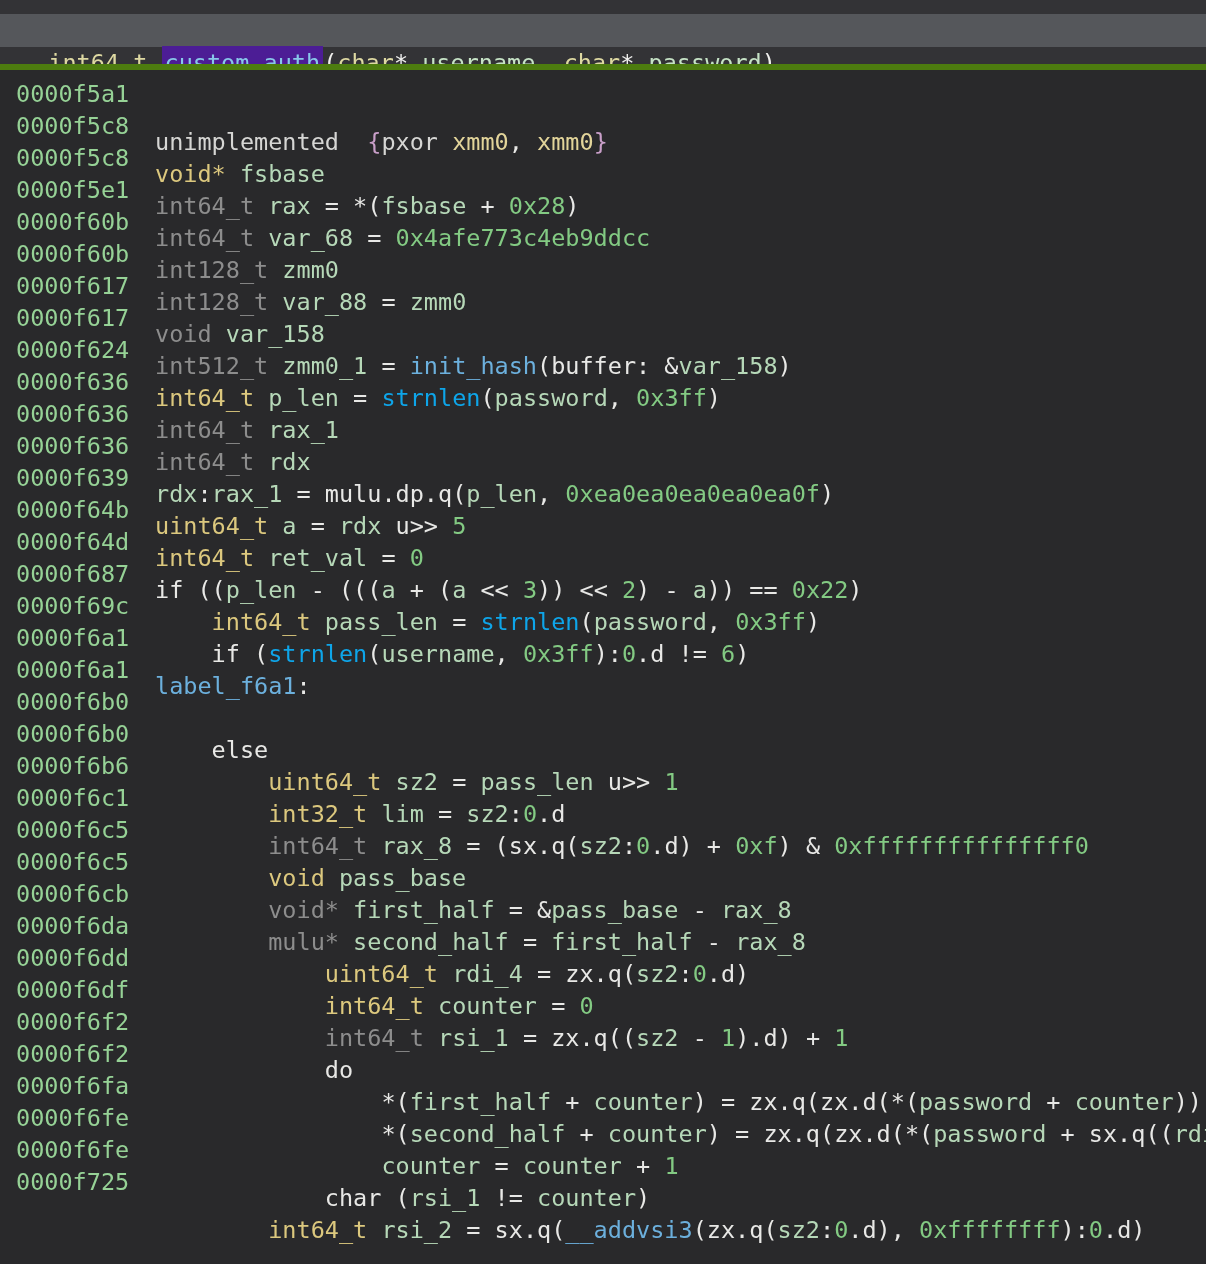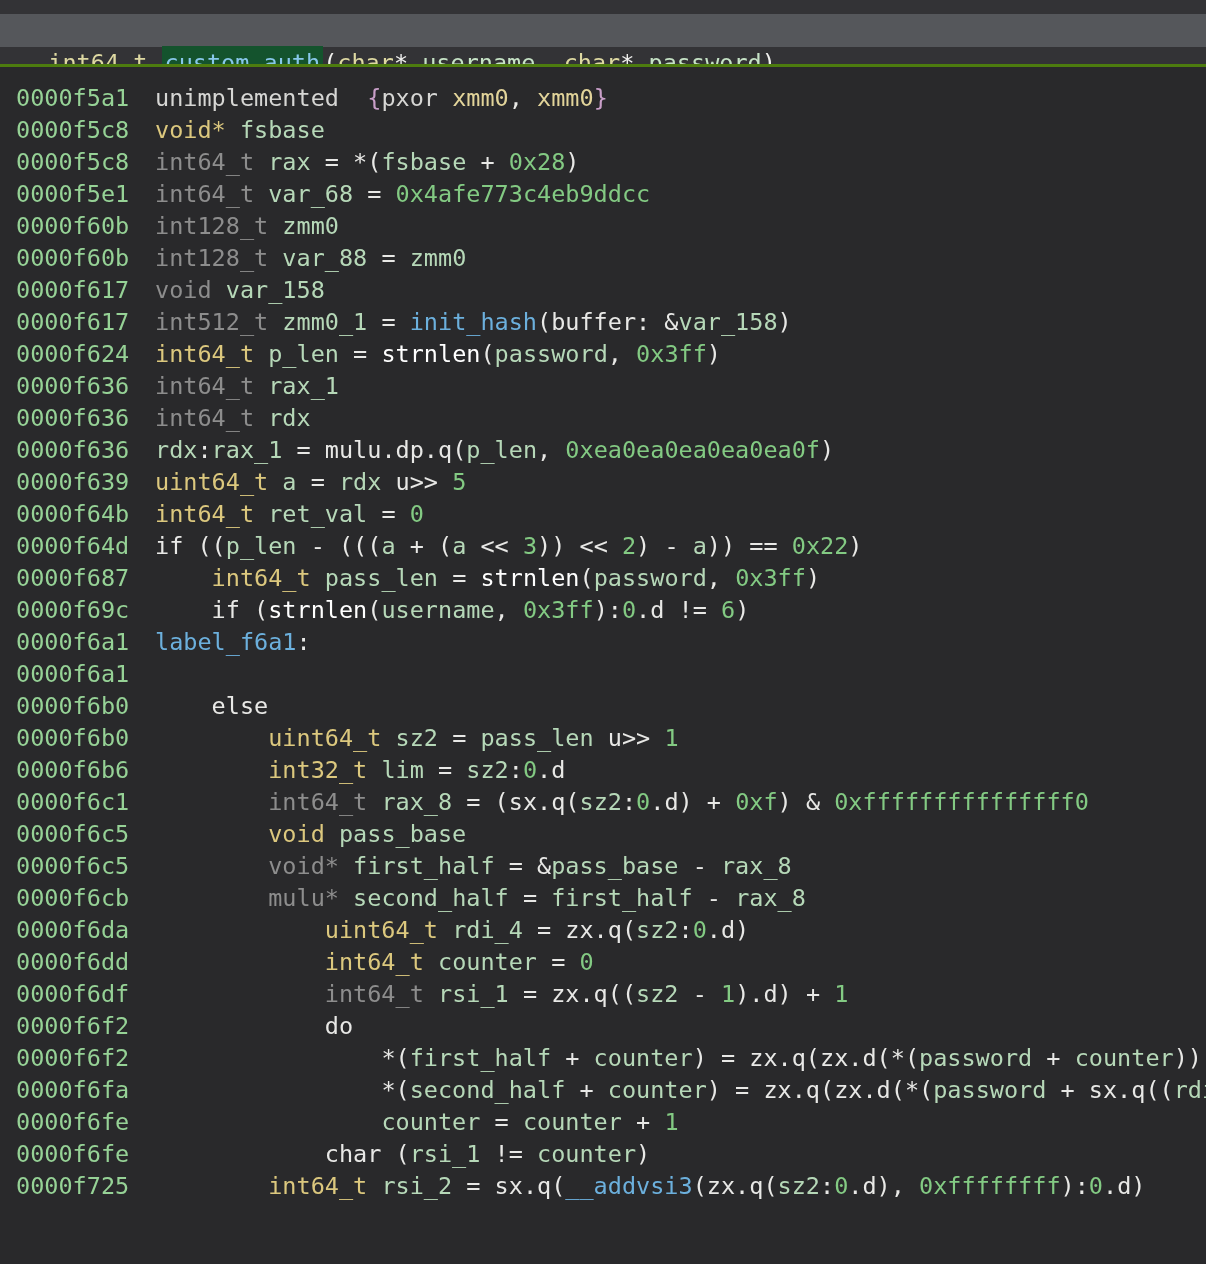--- a/index.html
+++ b/index.html
@@ -4,43 +4,43 @@
 <style>
   html,body{margin:0;padding:0;background:#333336;width:1206px;height:1264px;overflow:hidden;}
   body{font-family:"DejaVu Sans Mono",monospace;}
   .titlebar{
     position:absolute;left:0;top:14px;width:1206px;height:33px;
     background:#55575b;font-size:23.5px;line-height:33px;white-space:pre;
     padding-left:20px;box-sizing:border-box;
   }
   .content{
     position:absolute;left:0;top:64px;width:1206px;height:1200px;
-    background:#29292b;border-top:3px solid #4d7c0f;box-sizing:border-box;
-    padding-top:15px;overflow:hidden;
+    background:#29292b;border-top:6px solid #4d7c0f;box-sizing:border-box;
+    padding-top:8px;overflow:hidden;
   }
   .line{height:32px;line-height:32px;white-space:pre;font-size:23.5px;display:flex;}
   .addr{display:inline-block;width:114px;margin-left:16px;flex:0 0 auto;color:#96d296;}
-  .code{margin-left:25px;white-space:pre;flex:0 0 auto;}
+  .code{margin-left:25px;white-space:pre;flex:0 0 auto;margin-top:48px;}
   
   .txt{color:#e8e8e6;}
   .dim{color:#d6d6d4;}
   .ty{color:#dcc87e;}
   .tg{color:#8d8d8d;}
   .var{color:#b6d8b8;}
   .num{color:#83ca83;text-align:center;}
   .fnb{color:#6cb0dd;}
-  .fno{color:#ffffff;}
+  .fno{color:#0ea5e9;}
   .pink{color:#c99fc9;}
   .reg{color:#e2d49a;}
   
   .htype{color:#ded9a2;}
   .hfn{color:#88c8ea;}
   .hvar{color:#c6e3c6;}
   .hpunct{color:#f0f0ee;}
-  .hl{background:#14532d;padding:3px 3px;}
+  .hl{background:#4c1d95;padding:3px 3px;}
 </style>
 </head>
 <body>
 
 <div class="titlebar">
   <span id="signature"><span class="htype">int64_t</span><span class="hpunct"> </span><span class="hfn hl">custom_auth</span><span class="hpunct">(</span><span class="htype">char</span><span class="hpunct">* </span><span class="hvar">username</span><span class="hpunct">, </span><span class="htype">char</span><span class="hpunct">* </span><span class="hvar">password</span><span class="hpunct">)</span></span>
 </div>
 
 <div class="content" id="code-view">
     <div class="line"><span class="addr">0000f5a1</span><span class="code"><span class="dim">unimplemented</span><span class="txt">  </span><span class="pink">{</span><span class="dim">pxor</span><span class="txt"> </span><span class="reg">xmm0</span><span class="txt">, </span><span class="reg">xmm0</span><span class="pink">}</span></span></div>

